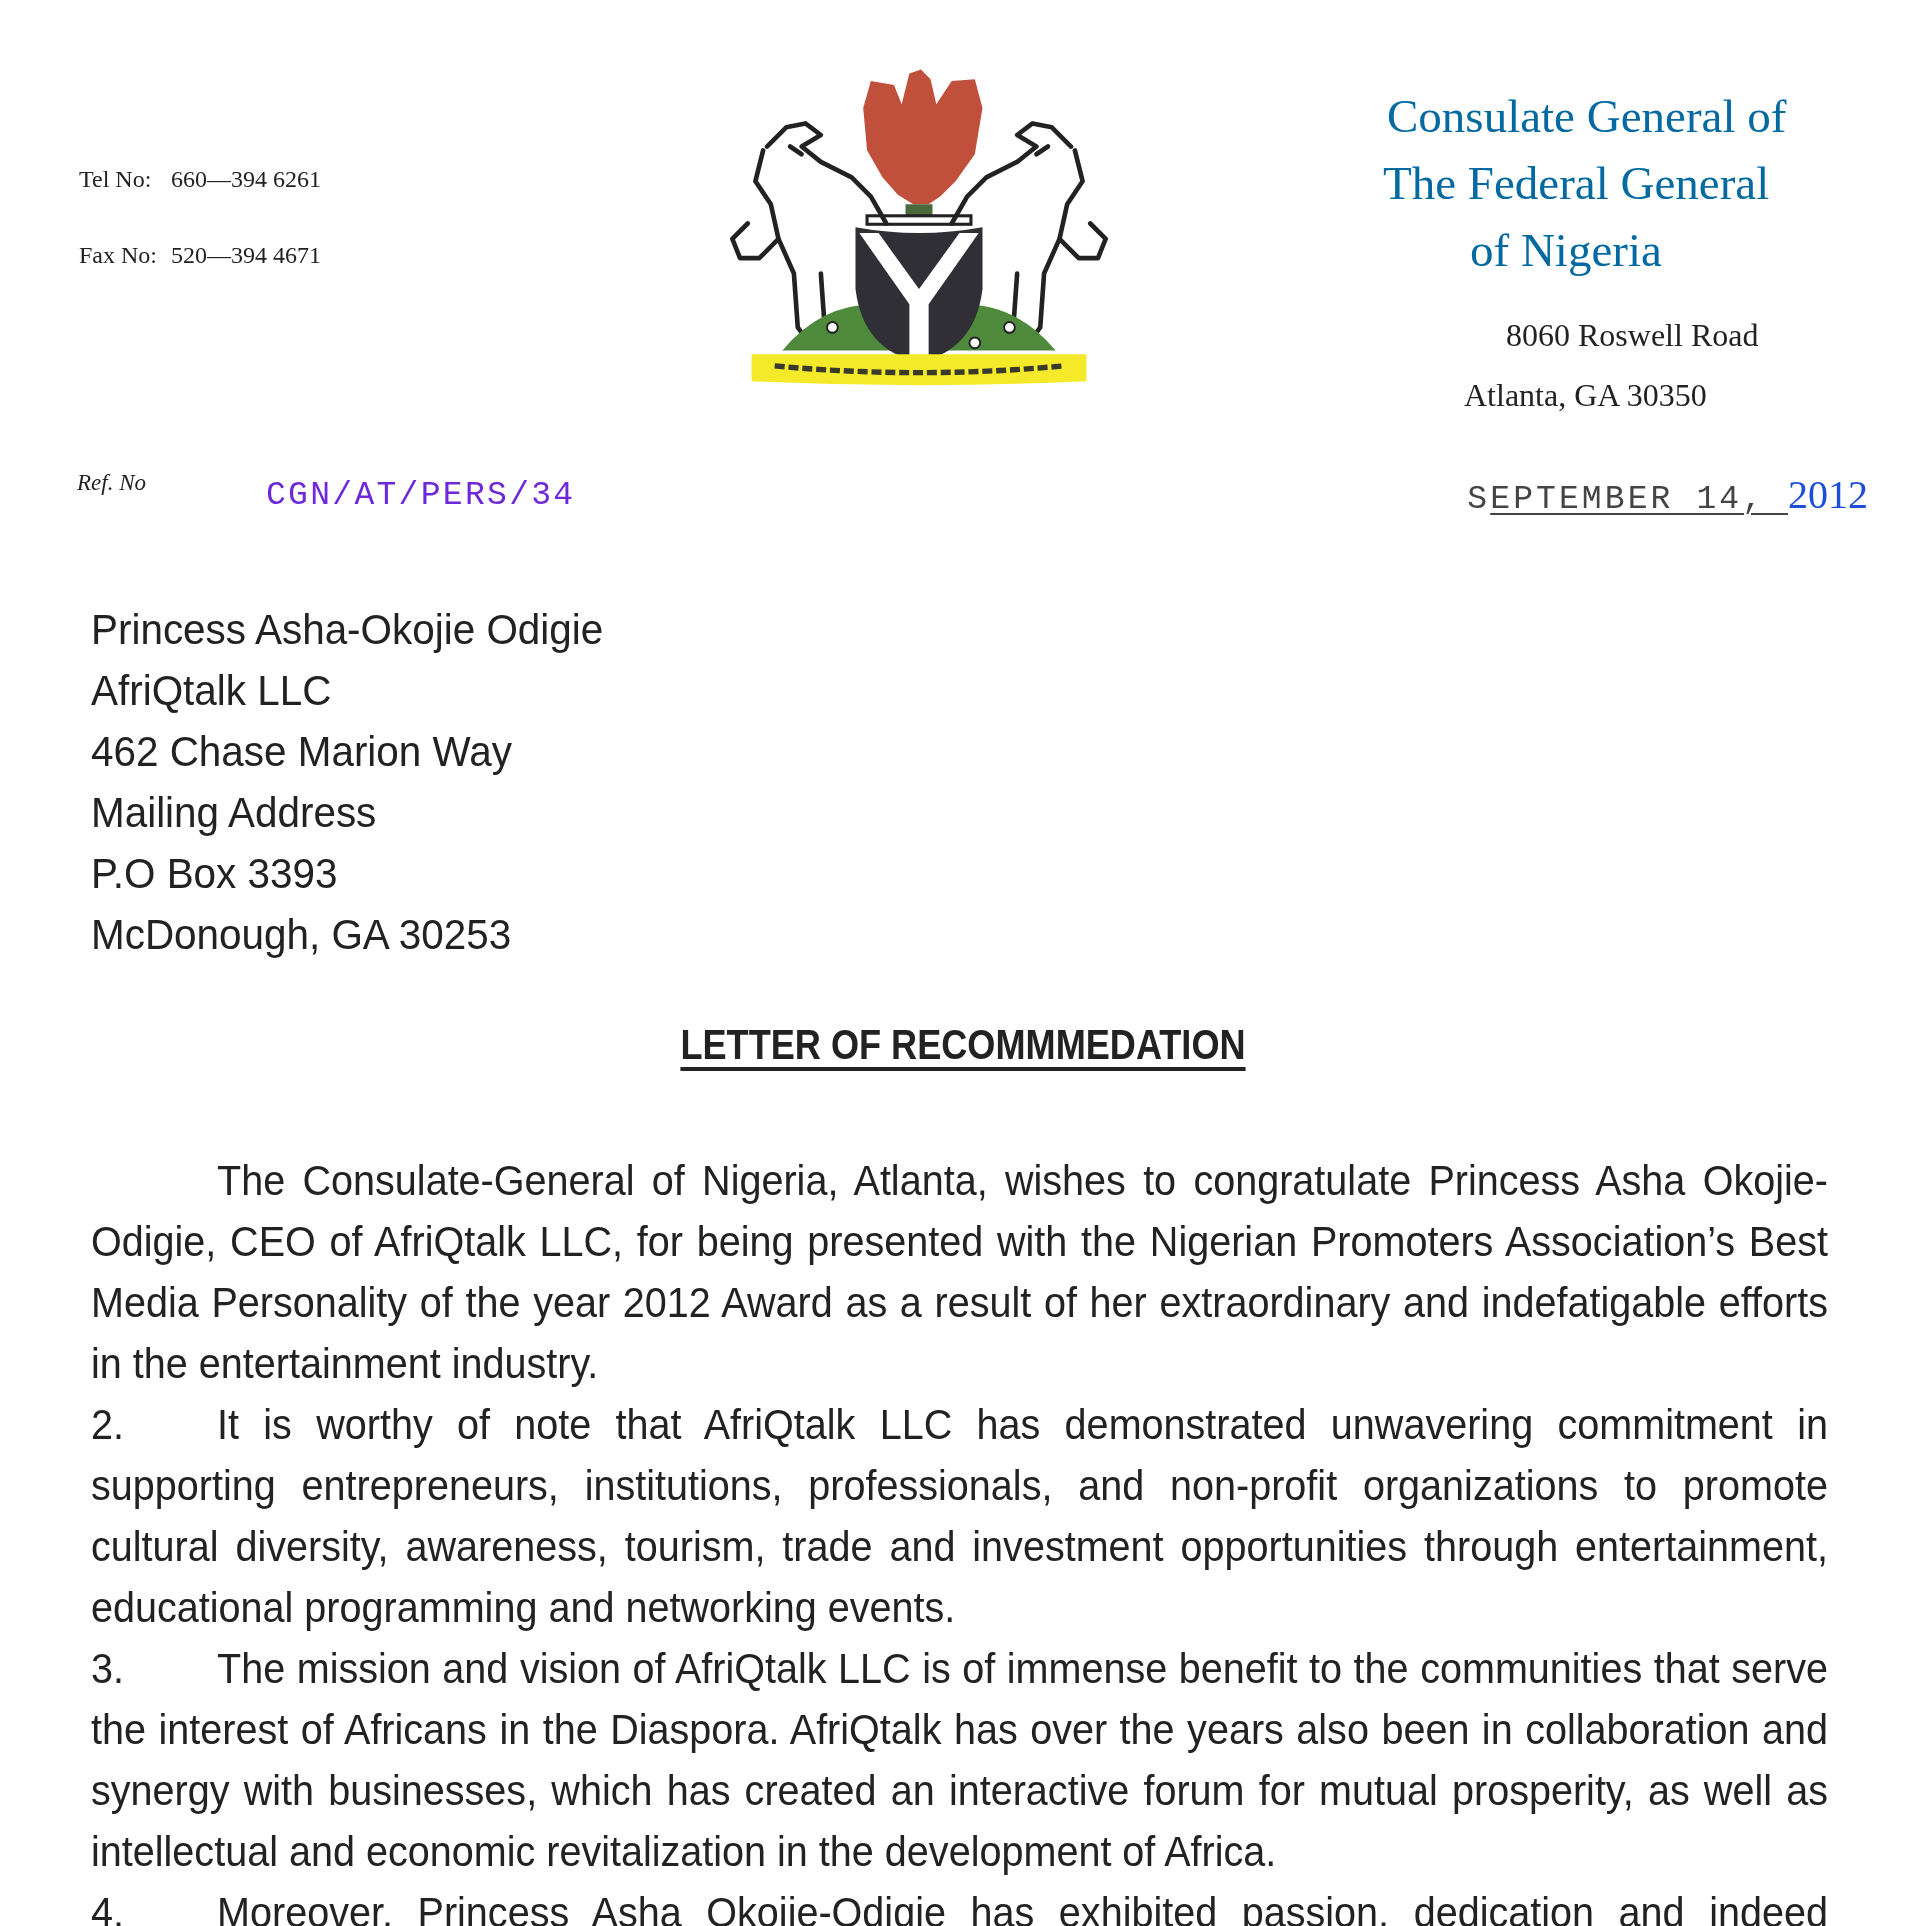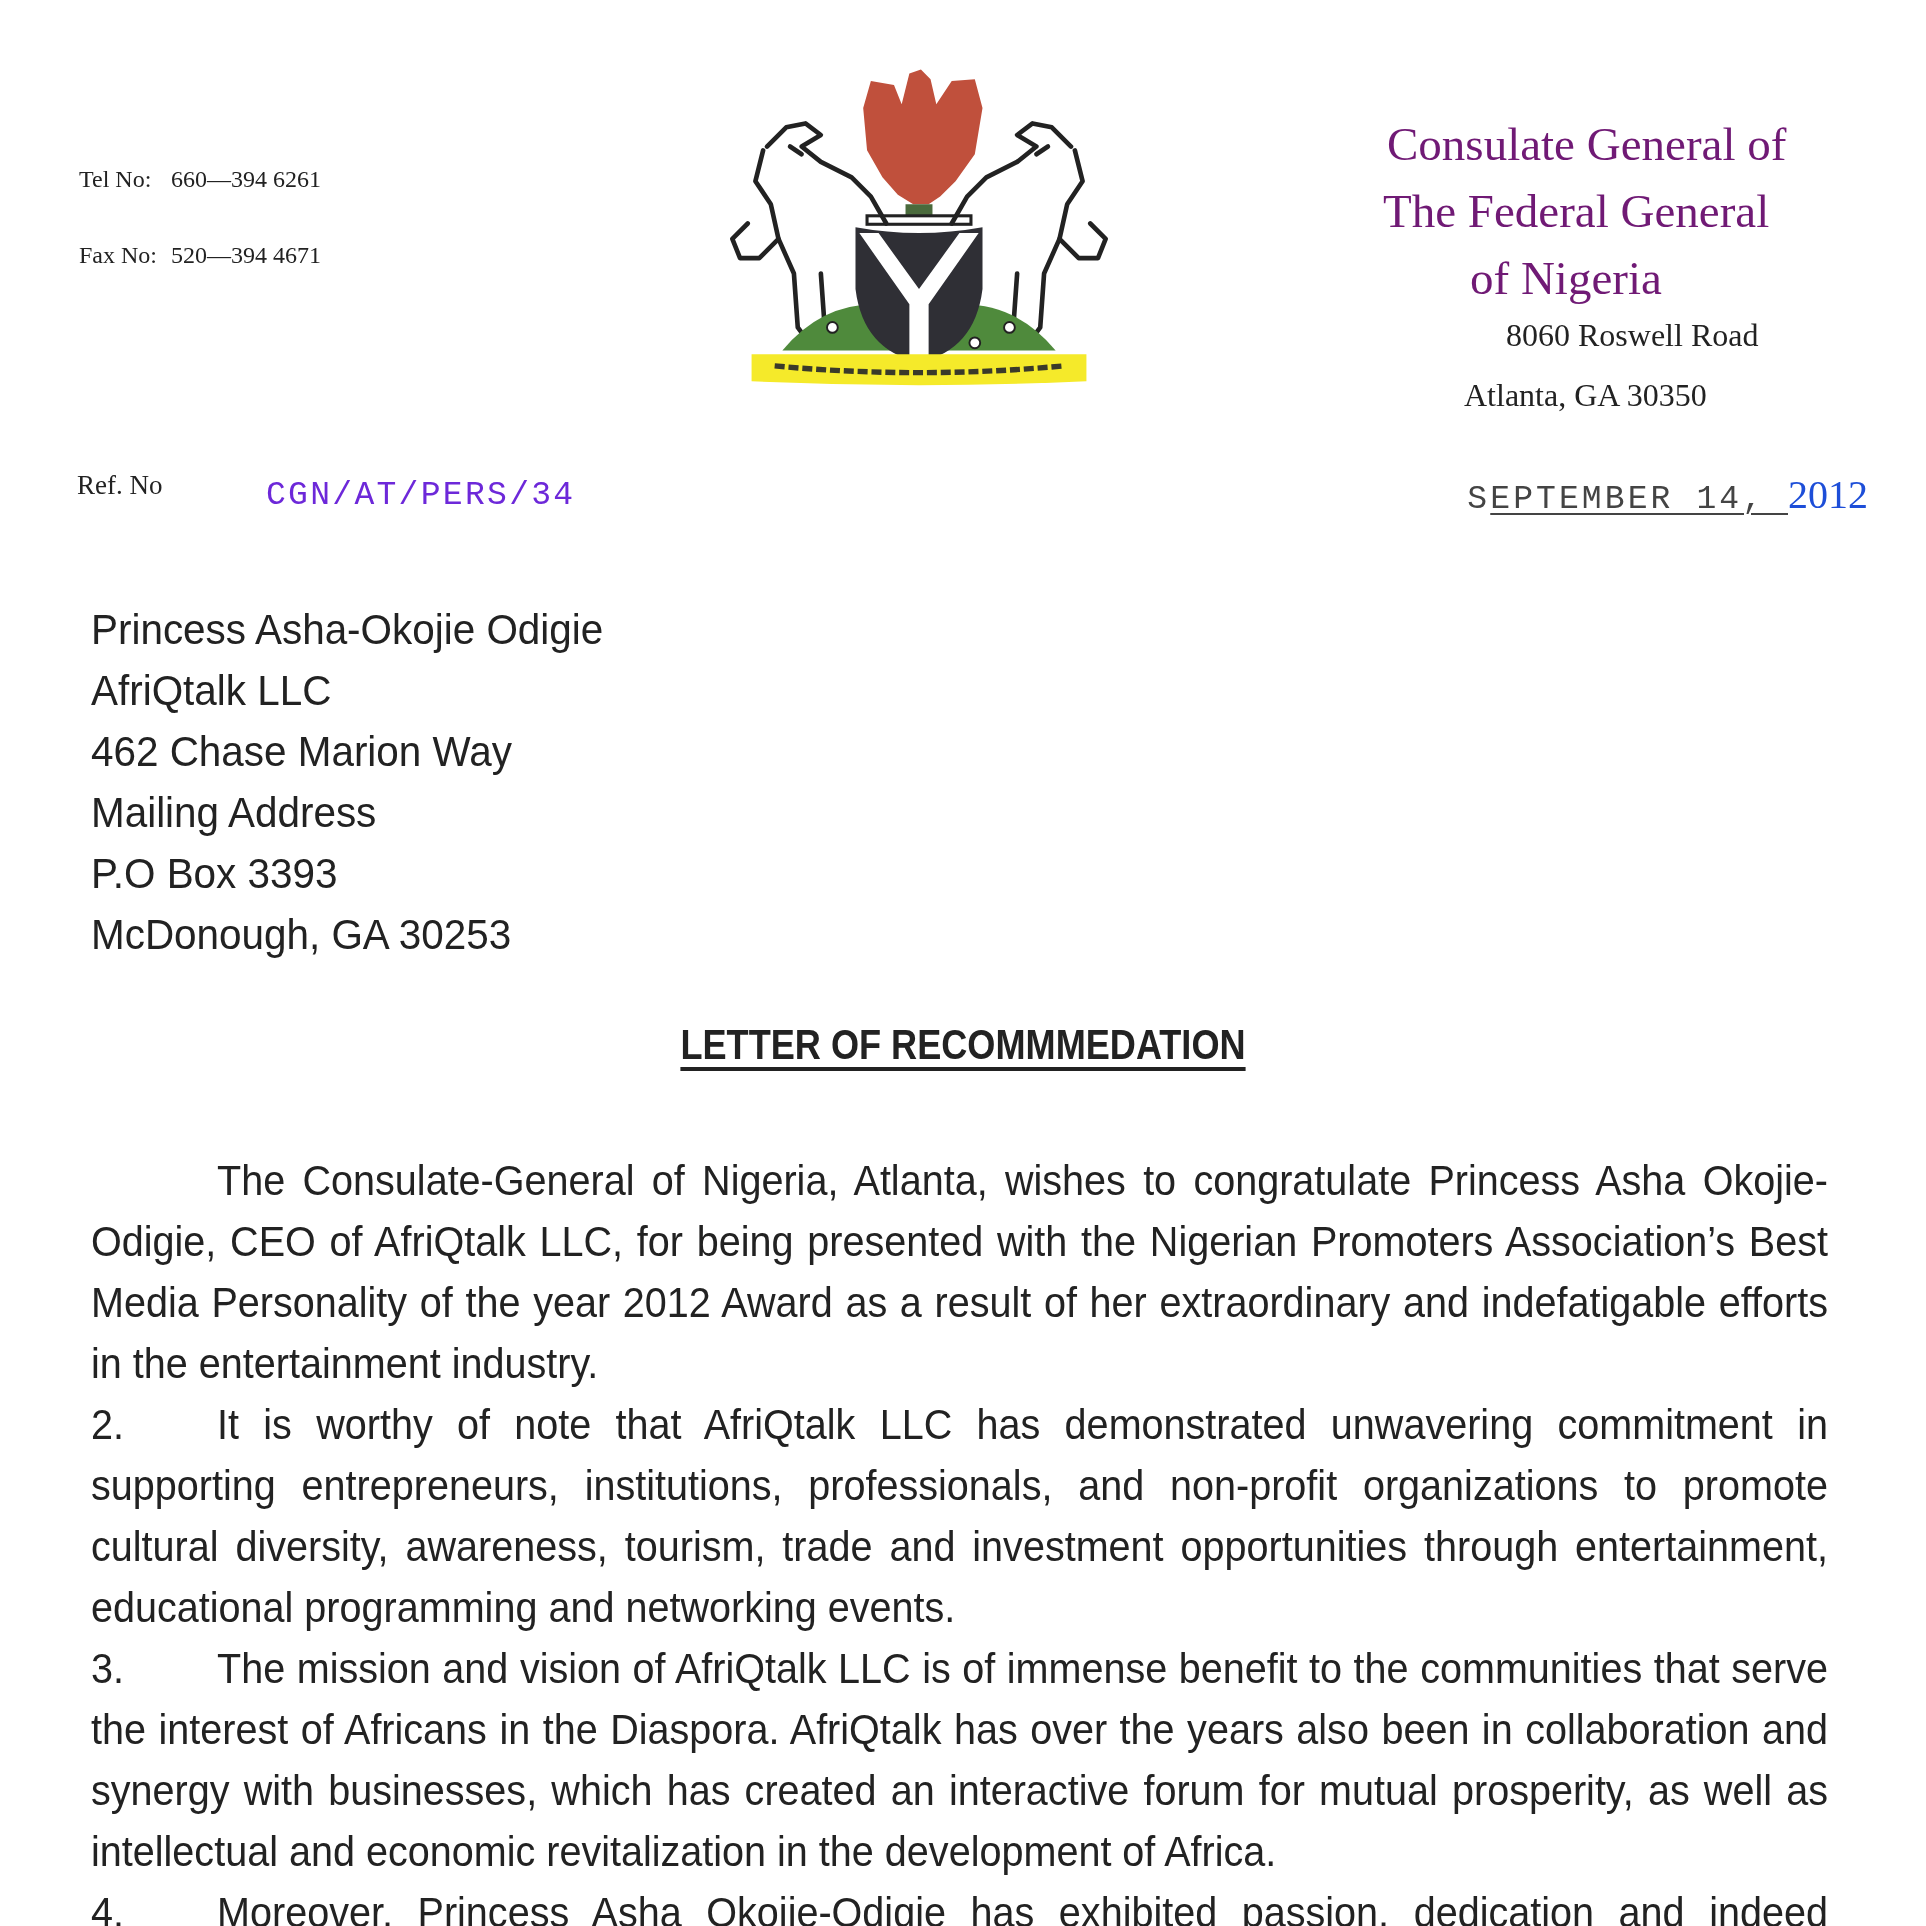--- a/index.html
+++ b/index.html
@@ -5,24 +5,24 @@
   html, body { margin:0; padding:0; }
   body { width:1926px; height:2624px; background:#ffffff; position:relative; overflow:hidden; color:#1f1f1f; }
   .abs { position:absolute; white-space:nowrap; }
   .serif { font-family:"Liberation Serif", "DejaVu Serif", serif; }
   .sans { font-family:"Liberation Sans", "DejaVu Sans", sans-serif; }
   .mono { font-family:"Liberation Mono", "DejaVu Sans Mono", monospace; }
 
   .contact { font-size:24px; color:#222; }
   .contact .lbl { display:inline-block; width:92px; }
 
-  .org { font-size:47px; color:#701a75; line-height:1;margin-top:28px; }
+  .org { font-size:47px; color:#0369a1; line-height:1; }
   .addr { font-size:32px; color:#222; line-height:1; }
 
-  .ref-label { font-size:27px; color:#222; }
+  .ref-label { font-size:23px; color:#222;font-style:italic; }
   .ref-value { font-size:33px; color:#6d28d9; letter-spacing:2.3px; }
   .date { font-size:33px; color:#444; letter-spacing:3.1px; }
   .date .ul { text-decoration:underline; text-decoration-thickness:1.9px; text-underline-offset:5.4px; }
   .date .yr { font-family:"Liberation Serif", serif; font-size:40px; color:#1d4ed8; letter-spacing:0; }
 
   .recipient { left:91px; top:599px; font-size:43px; line-height:61px; color:#222; font-family:"Liberation Sans", "DejaVu Sans", sans-serif; transform:scaleX(0.94); transform-origin:left top; }
   .recipient div { white-space:nowrap; }
 
   .title { left:0; width:1926px; top:1021px; text-align:center; font-size:42px; font-weight:bold; color:#222; transform:scaleX(0.86); transform-origin:center top; }
   .title span { text-decoration:underline; text-decoration-thickness:3.5px; text-underline-offset:7.7px; }

